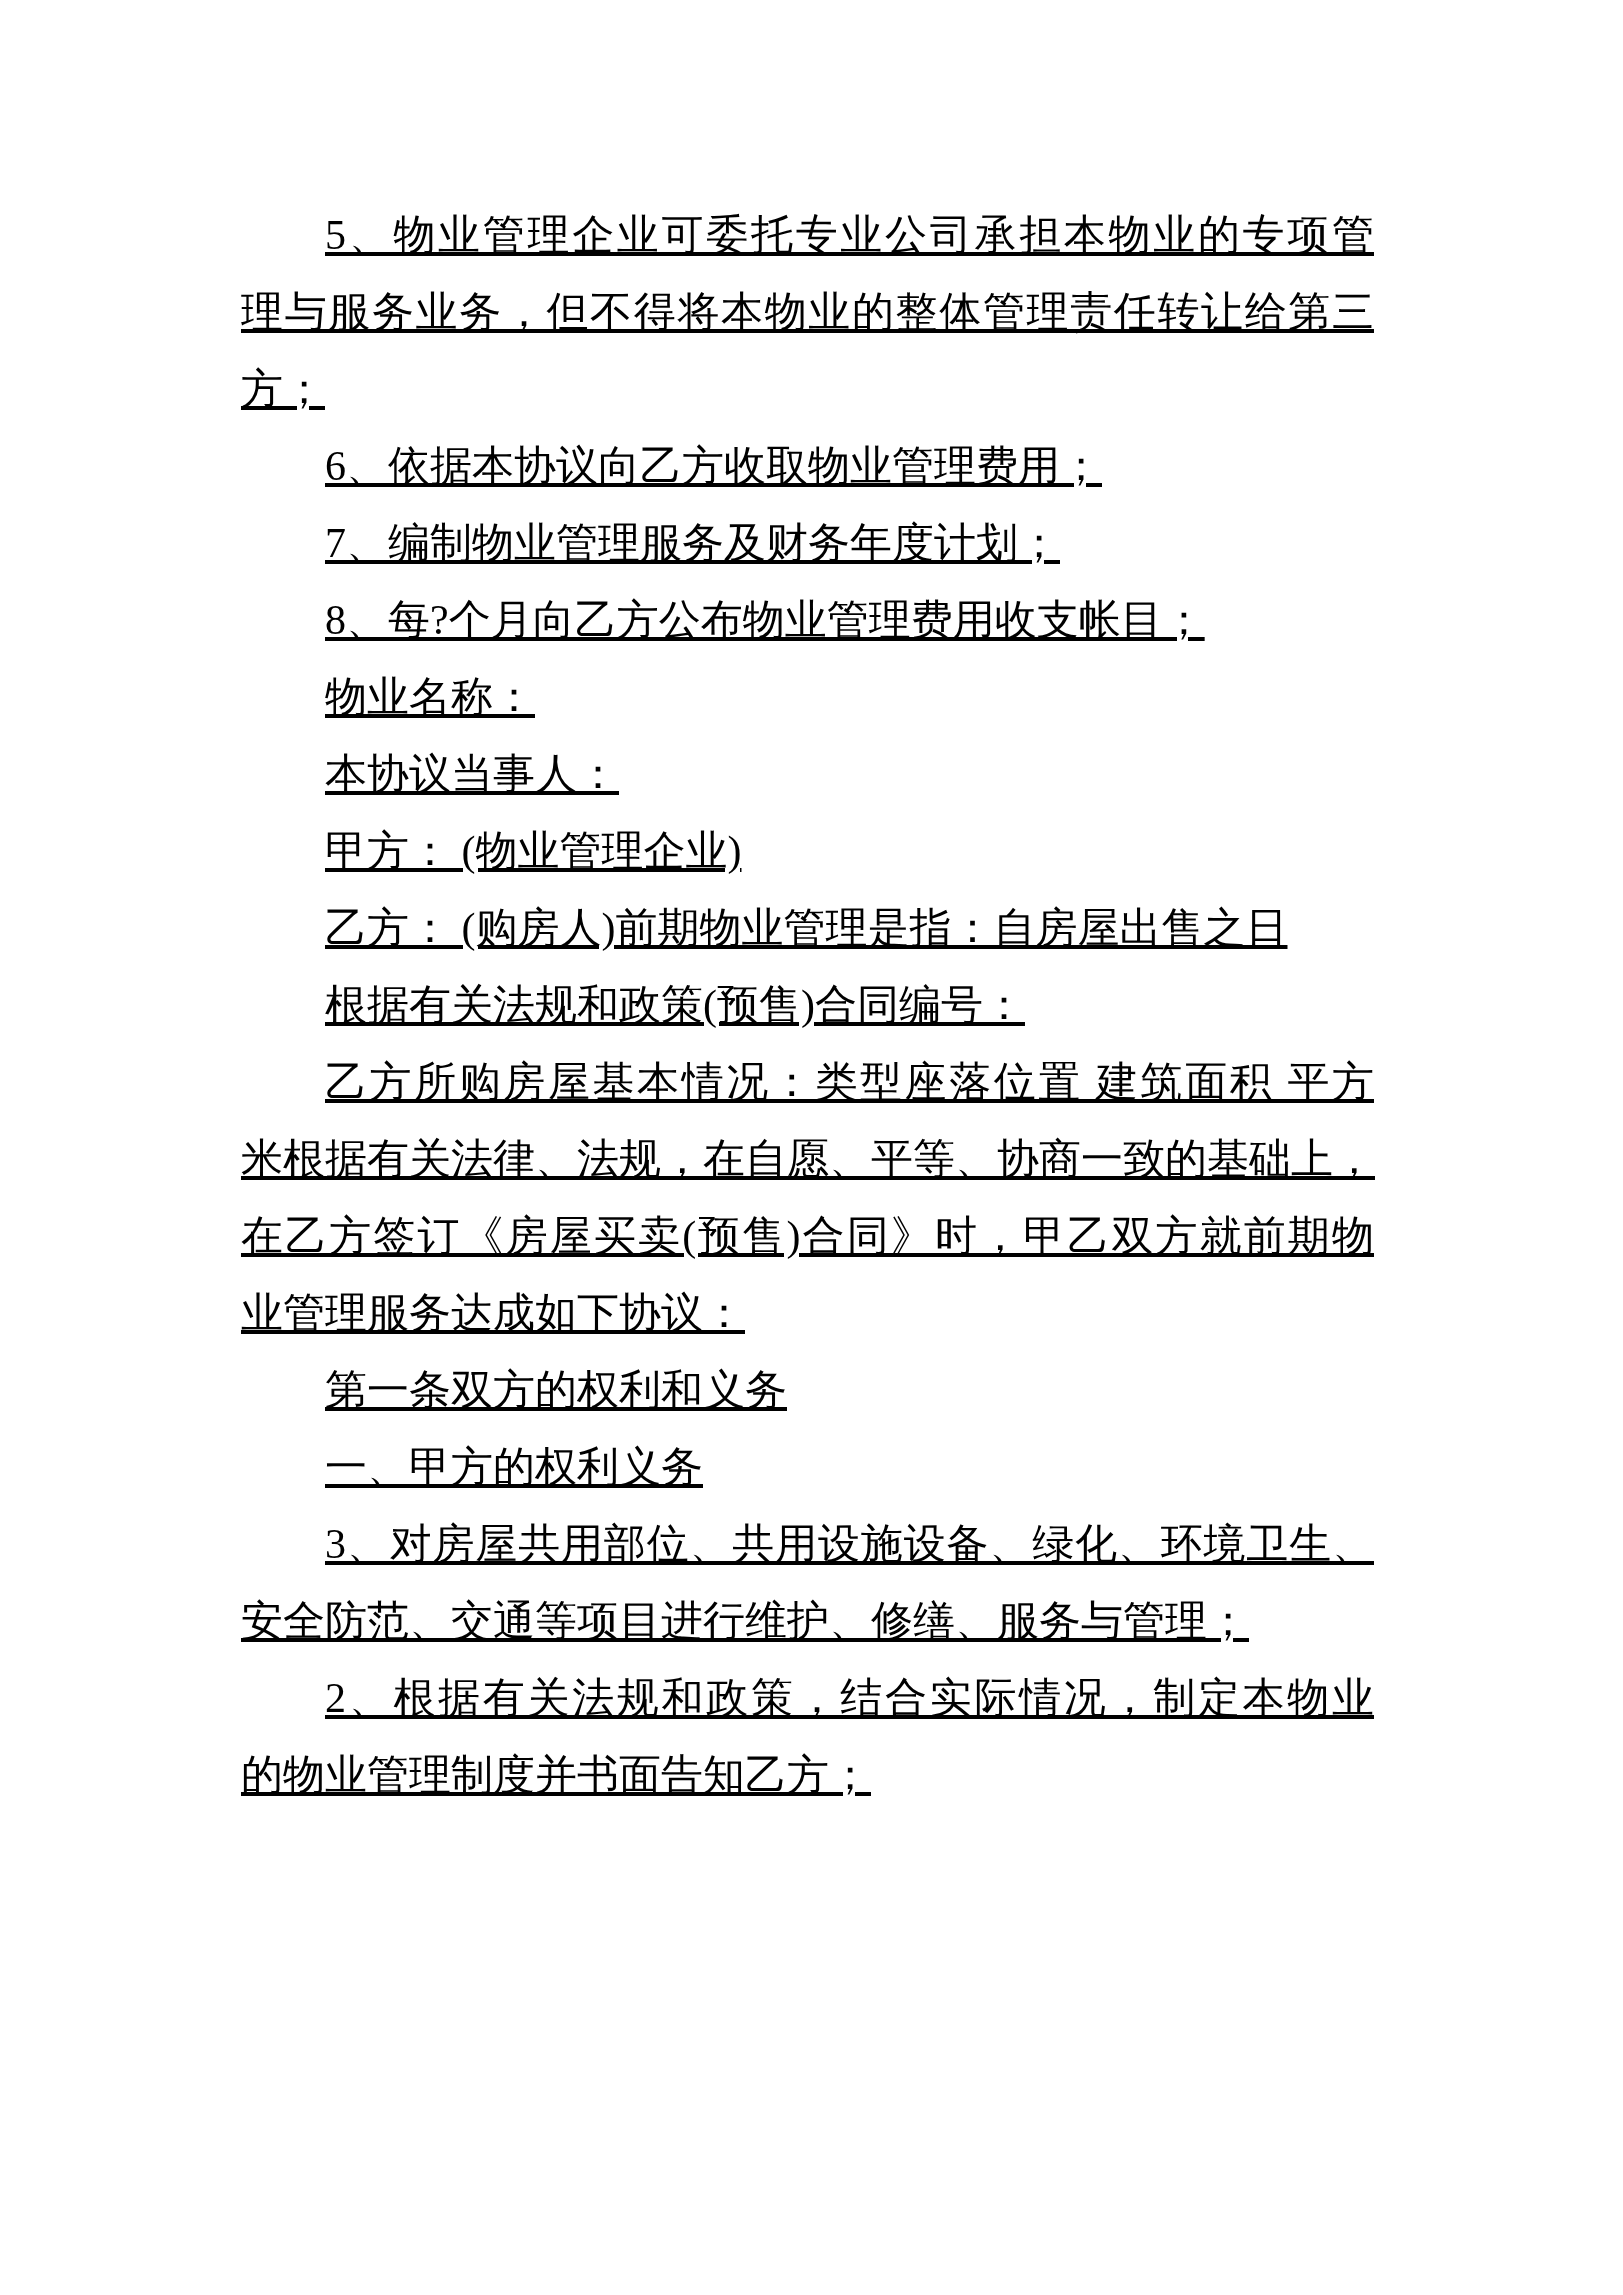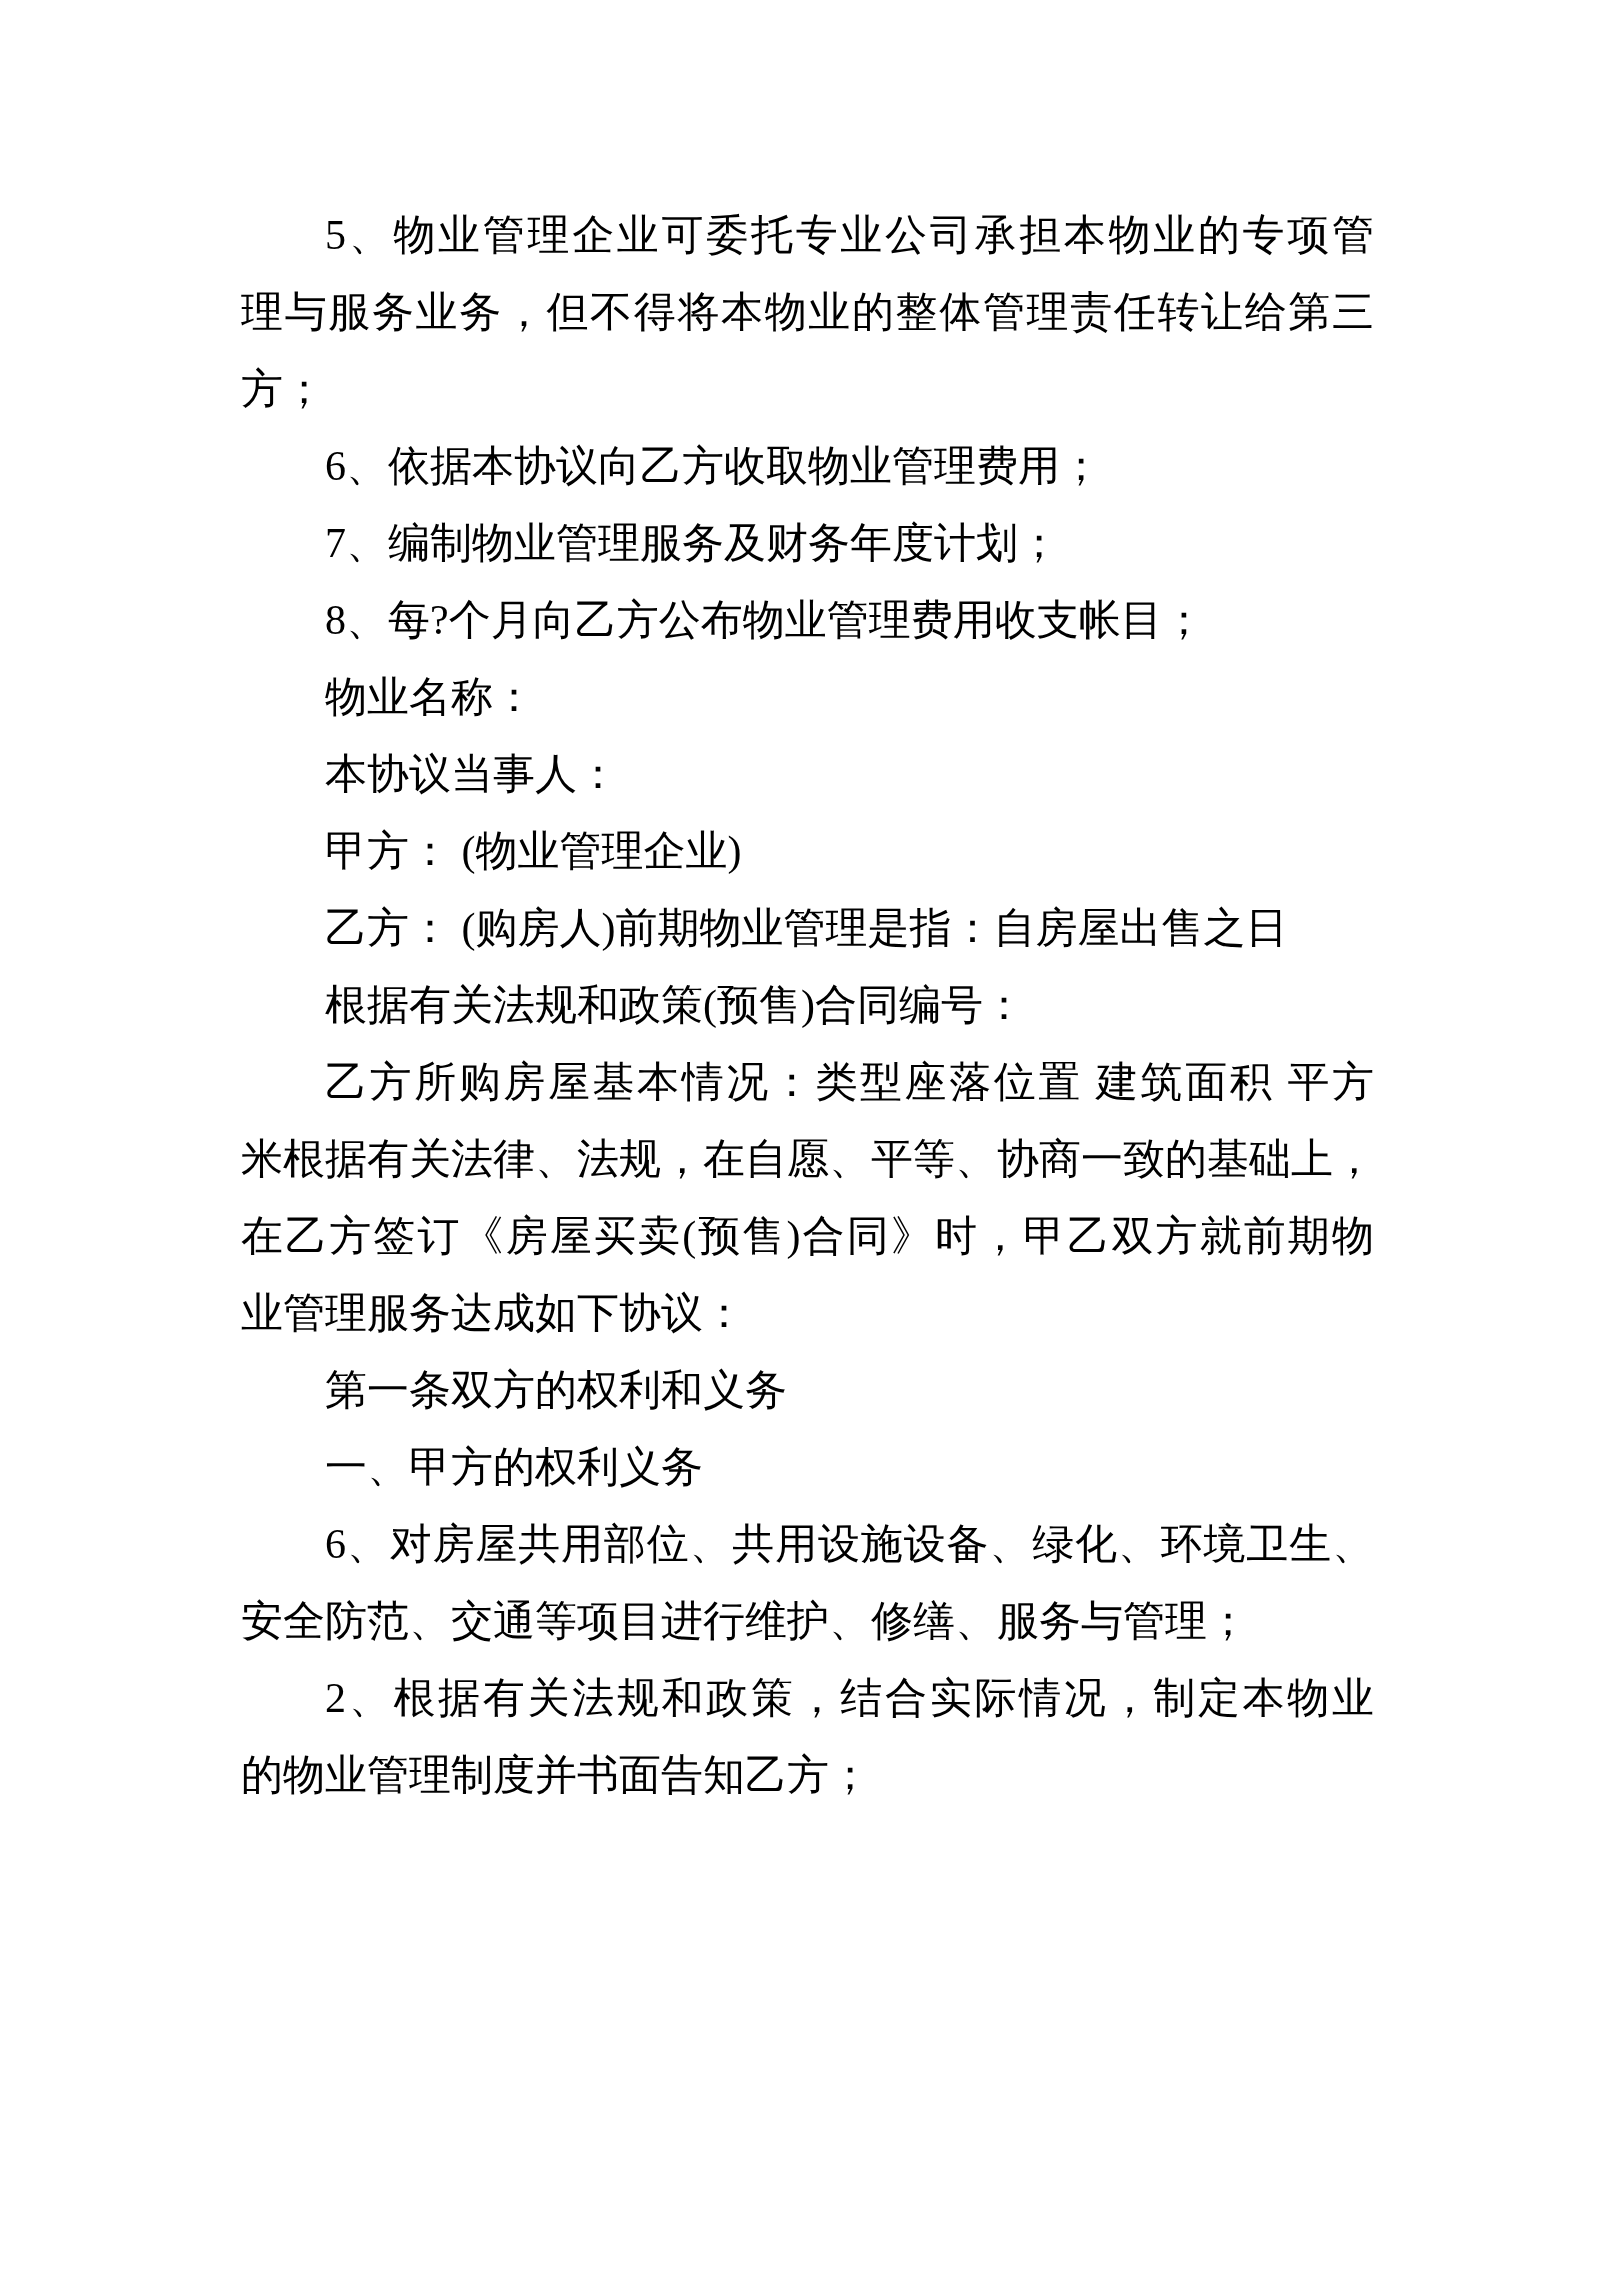--- a/index.html
+++ b/index.html
@@ -12,20 +12,21 @@
     background: #ffffff;
     color: #000000;
     font-family: "Liberation Serif", "DejaVu Serif", serif;
     overflow: hidden;
   }
   .doc {
     padding: 197px 249px 0 241px; 
   }
   .para {
     margin: 0;
+    text-decoration: underline;
   }
   .para .line {
     font-size: 42px;
     line-height: 77px;
     white-space: nowrap;
     text-align: left;
   }
   
   .para .line:first-child {
     text-indent: 2em;
@@ -91,21 +92,21 @@
 
   <div class="para">
     <div class="line">第一条双方的权利和义务</div>
   </div>
 
   <div class="para">
     <div class="line">一、甲方的权利义务</div>
   </div>
 
   <div class="para">
-    <div class="line">6、对房屋共用部位、共用设施设备、绿化、环境卫生、</div>
+    <div class="line">3、对房屋共用部位、共用设施设备、绿化、环境卫生、</div>
     <div class="line">安全防范、交通等项目进行维护、修缮、服务与管理；</div>
   </div>
 
   <div class="para">
     <div class="line">2、根据有关法规和政策，结合实际情况，制定本物业</div>
     <div class="line">的物业管理制度并书面告知乙方；</div>
   </div>
 
 </div>
 

